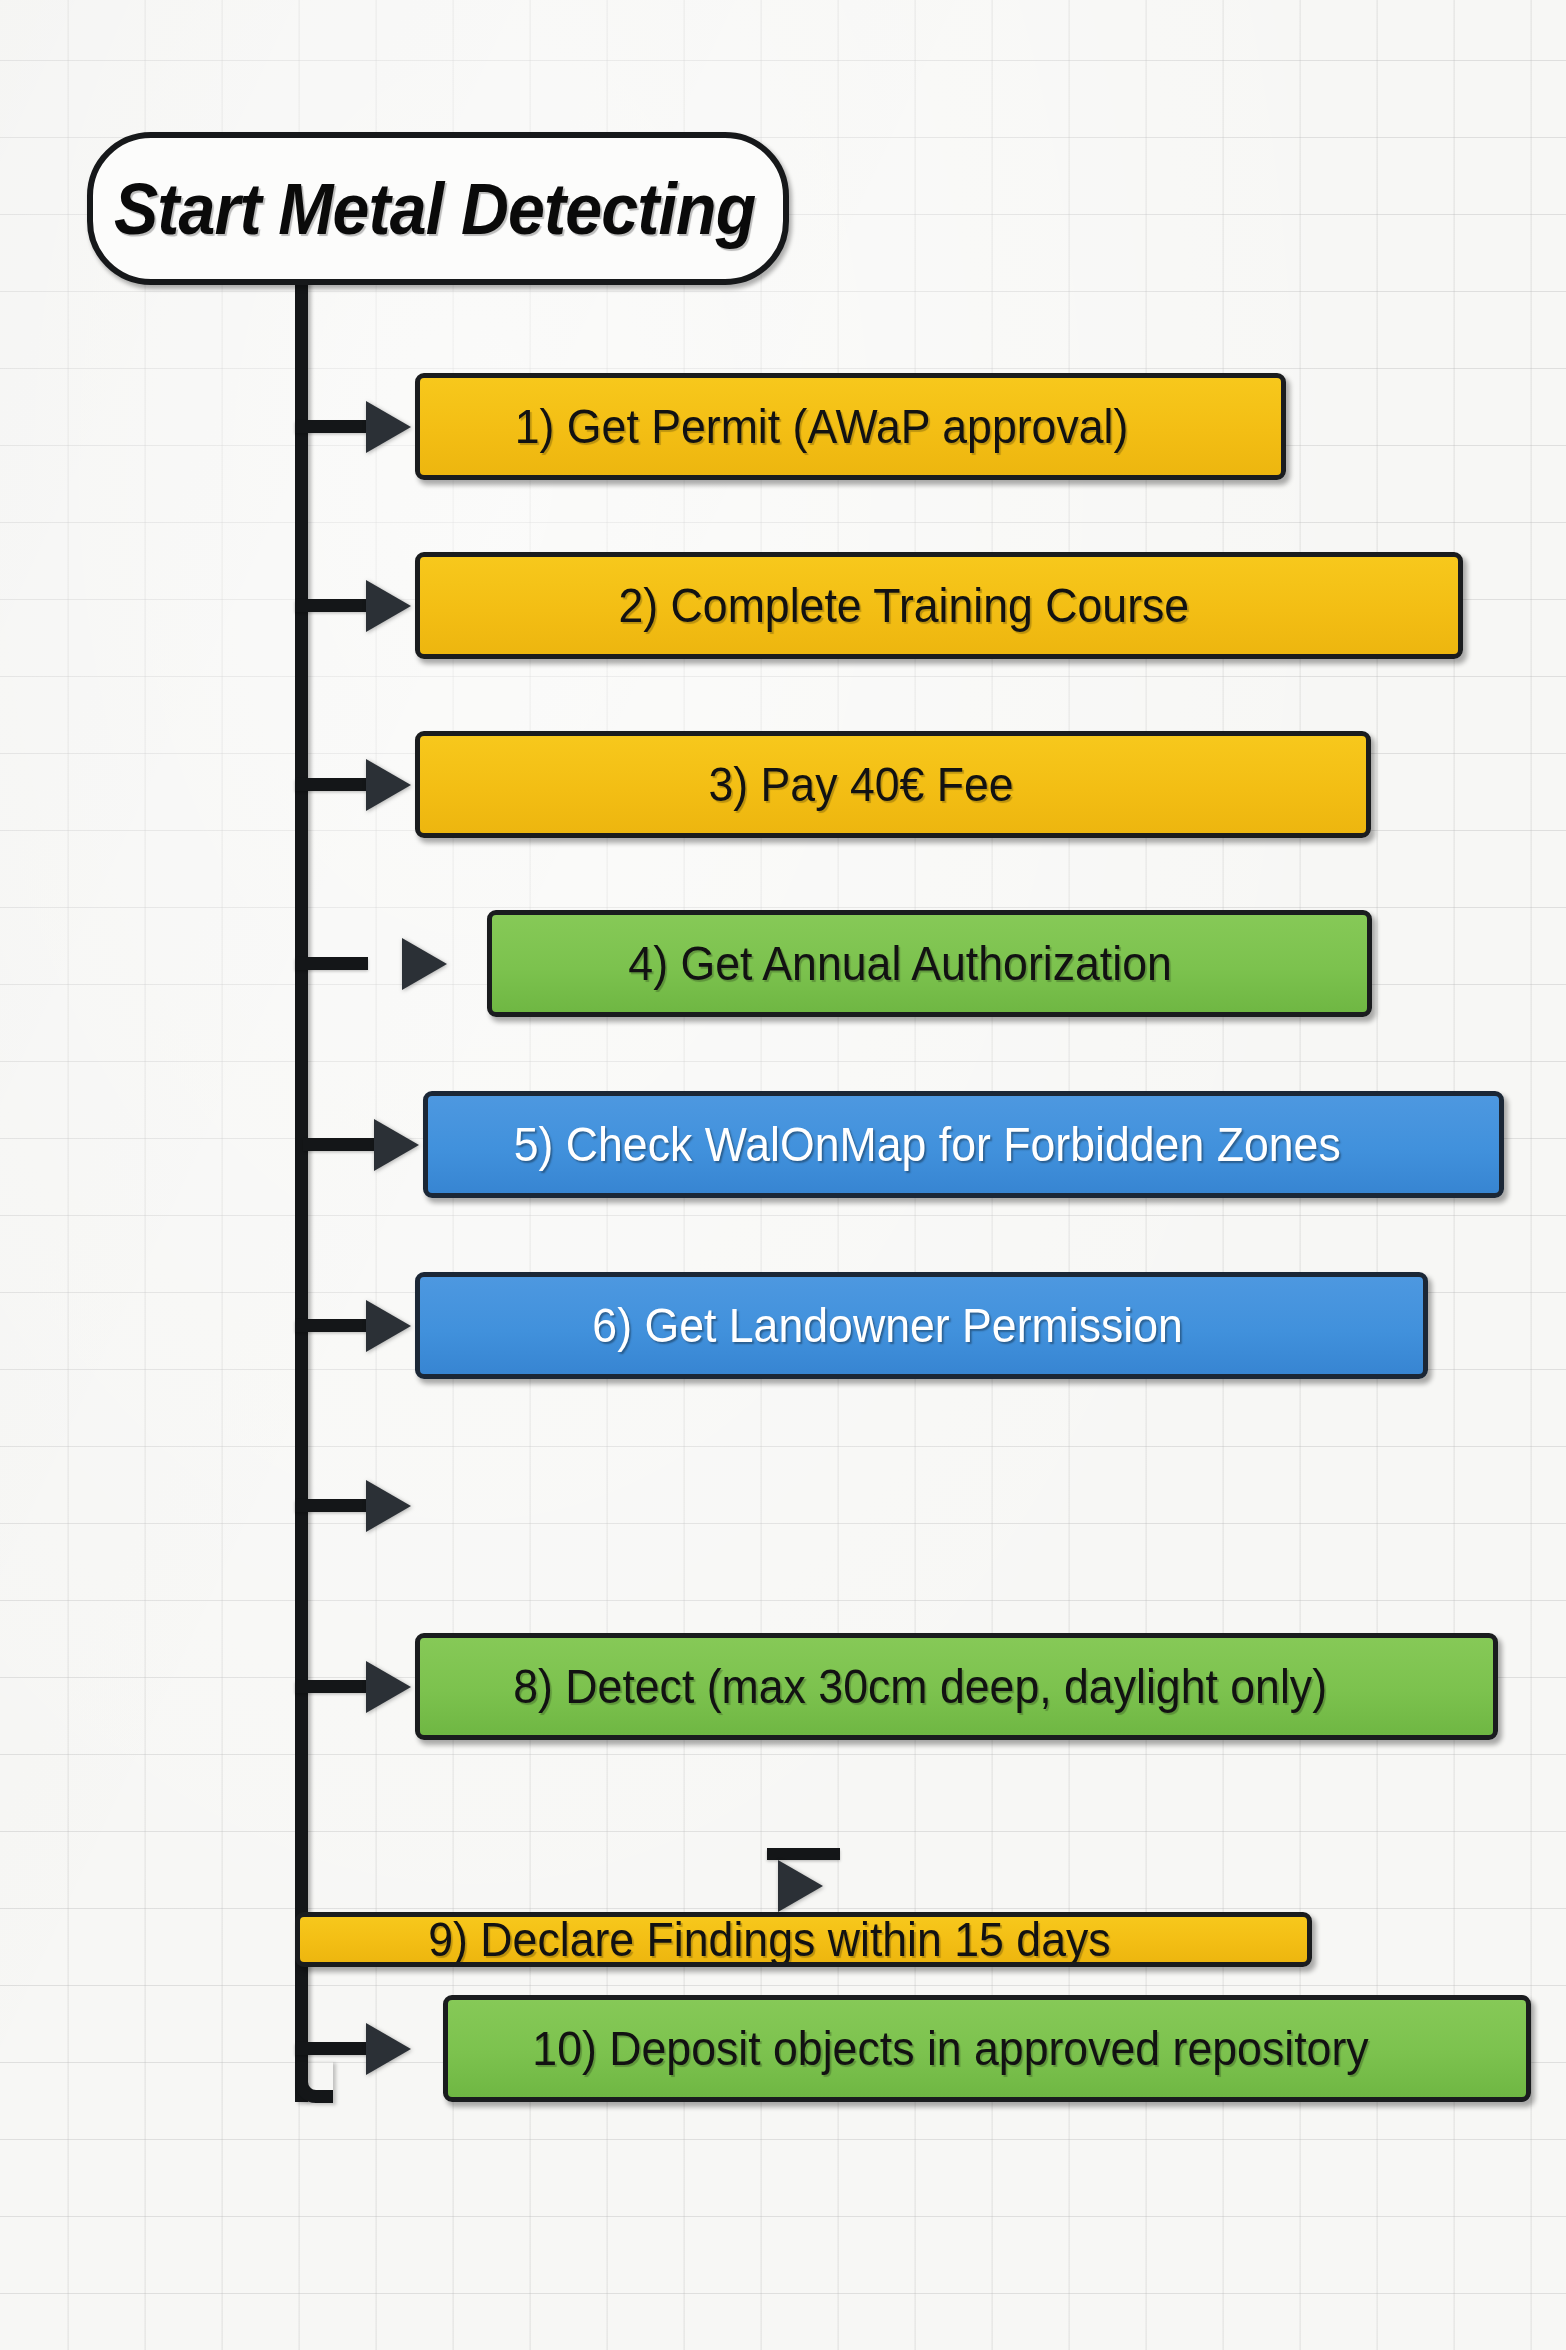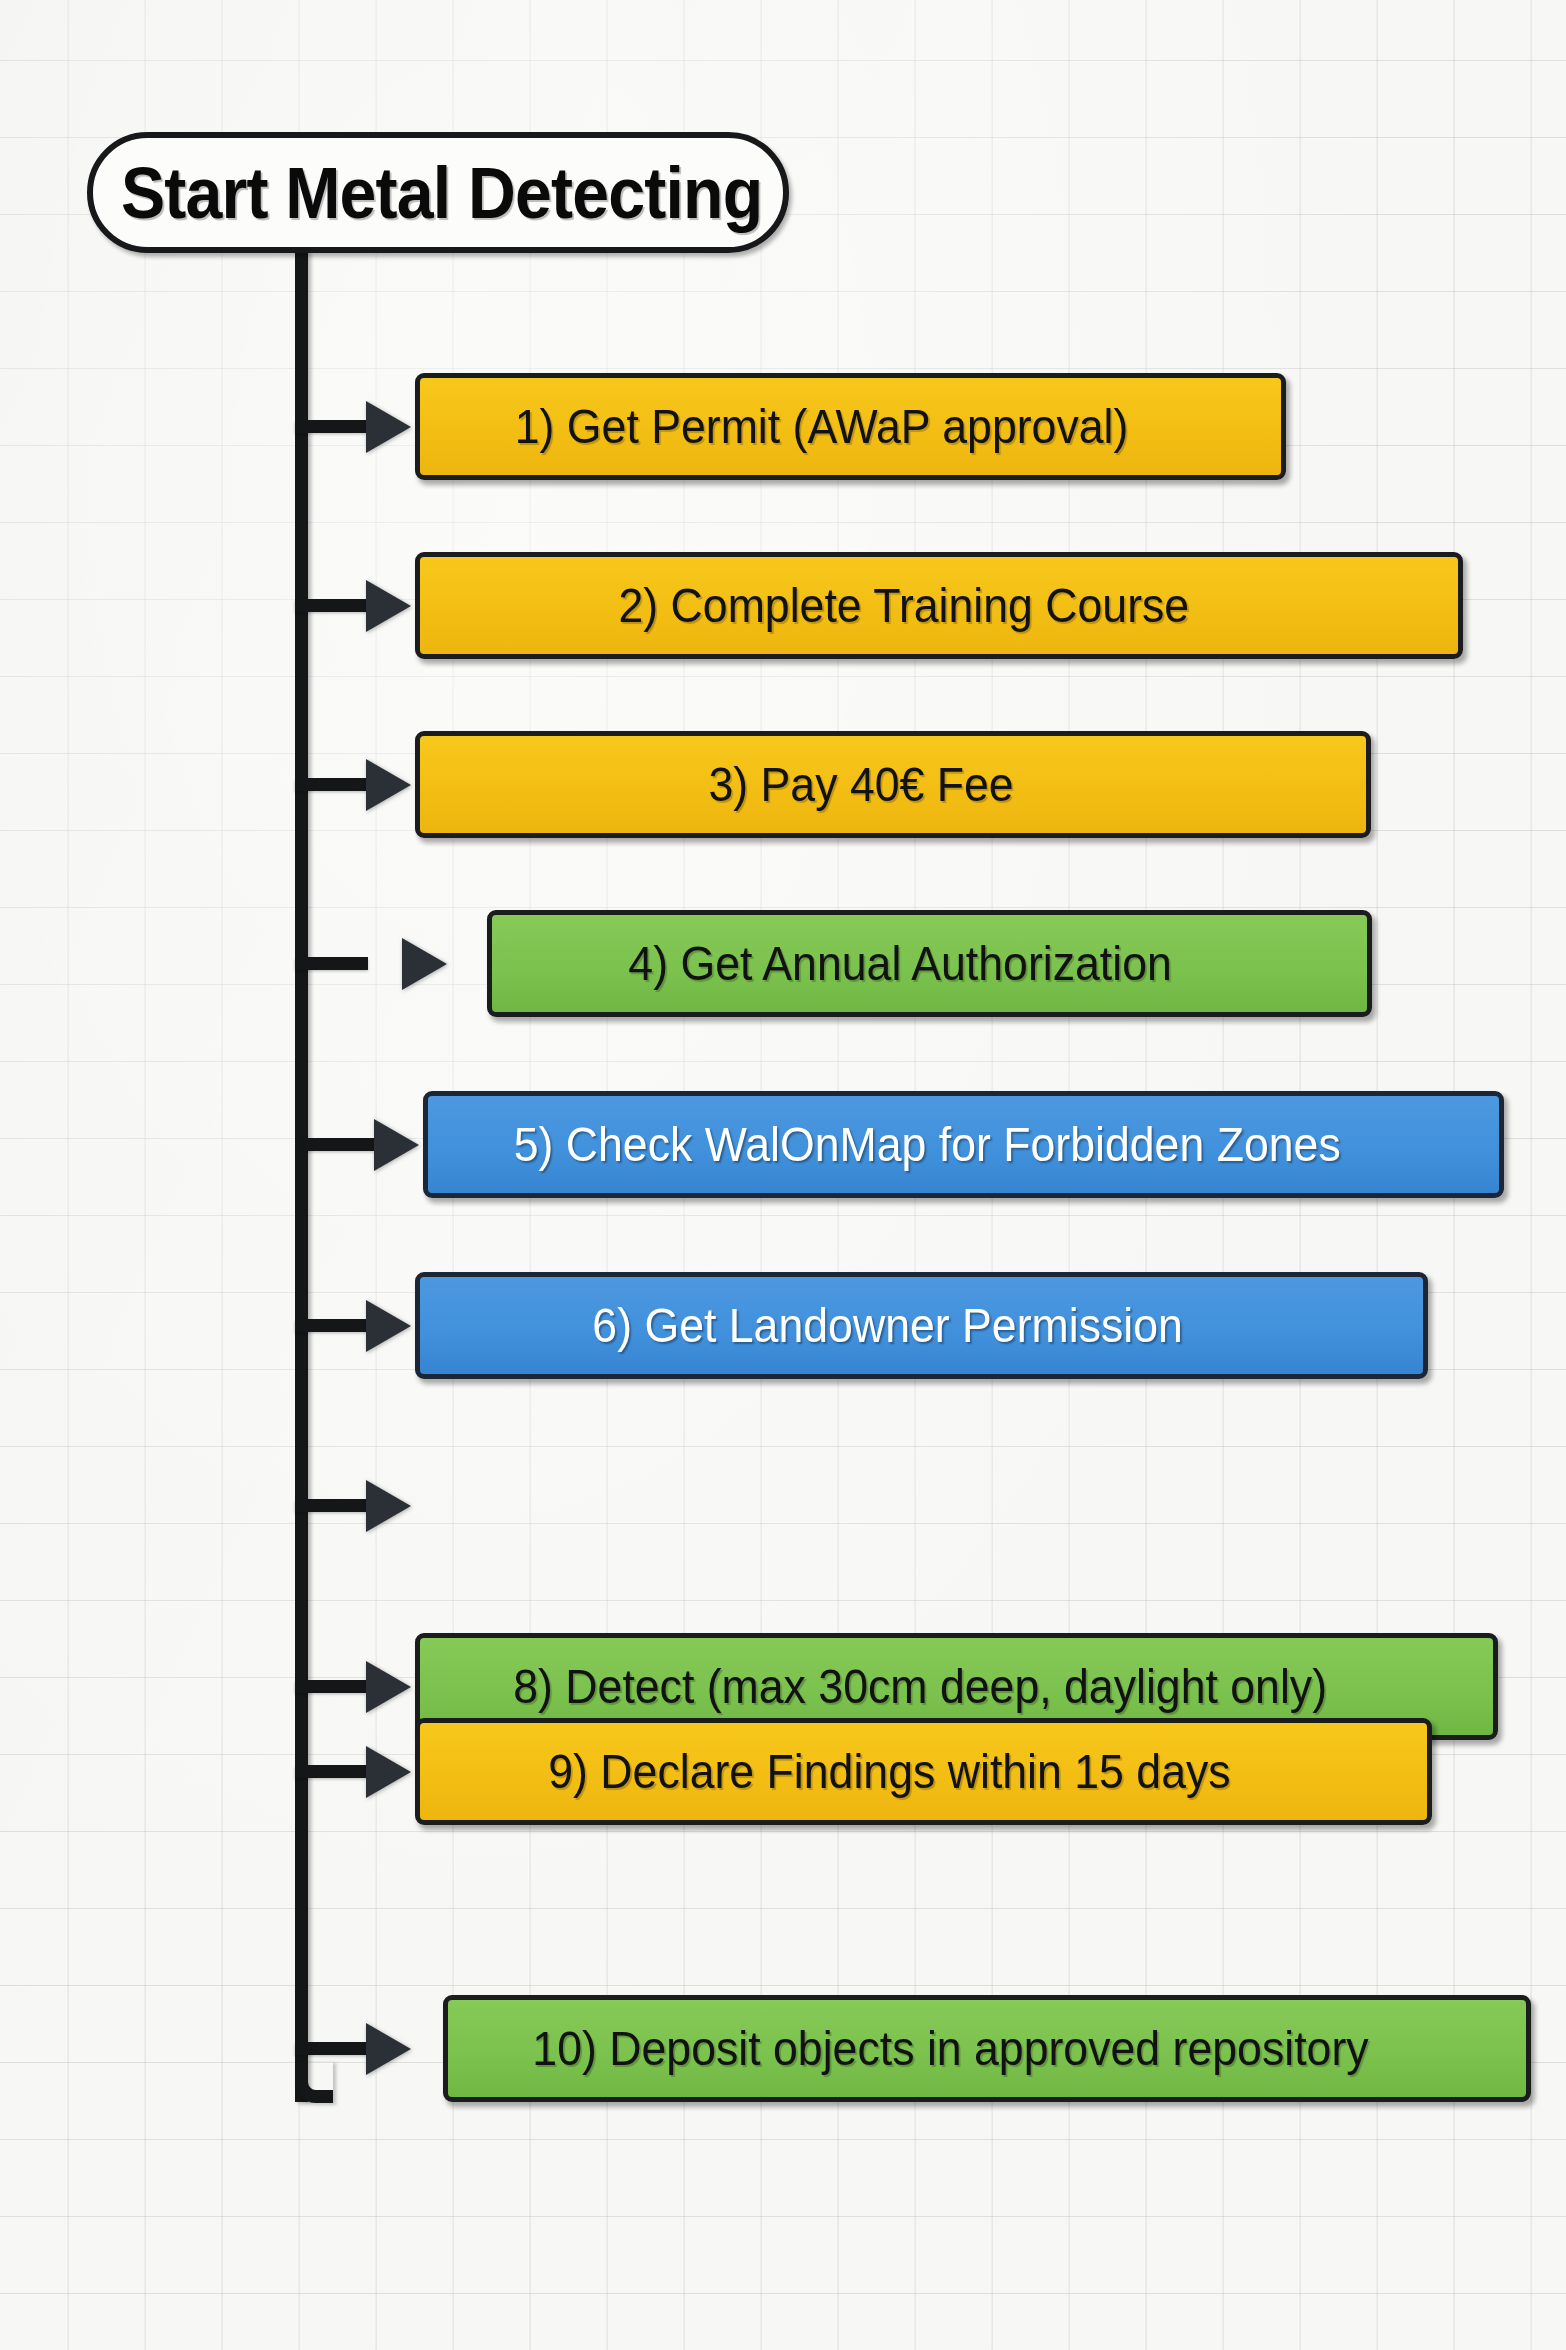--- a/index.html
+++ b/index.html
@@ -31,29 +31,30 @@
       radial-gradient(ellipse at 30% 20%, rgba(255,255,255,0.55), rgba(255,255,255,0) 60%),
       linear-gradient(115deg, rgba(0,0,0,0.02), rgba(0,0,0,0) 40%);
   }
 
   
   #title-node {
     position: absolute;
     left: 87px;
     top: 132px;
     width: 702px;
-    height: 121px;
+    height: 153px;
     background: #fcfcfb;
     border: 6.6px solid #16181a;
     border-radius: 64px;
     box-sizing: border-box;
     display: flex;
     align-items: center;
-    justify-content: flex-start;
+    justify-content: flex-end;
     box-shadow: 2.8px 3.8px 4.7px rgba(0,0,0,0.30);
+    font-style: italic;
   }
   #title-text {
     font-family: "Liberation Sans", sans-serif;
     font-weight: bold;
     font-size: 72px;
     line-height: 1;
     letter-spacing: -0.9px;
     color: #0a0a0a;
     transform: scaleX(0.92);
     white-space: nowrap;
@@ -219,21 +220,21 @@
         <div class="branch-line"></div>
         <div class="arrow-head"></div>
       </div>
       <div class="step-row" style="top: 1627px;">
         <div class="branch-line"></div>
         <div class="arrow-head"></div>
         <div class="step-box c-green" style="width: 1083px;">
           <span class="step-label">8) Detect (max 30cm deep, daylight only)</span>
         </div>
       </div>
-      <div class="step-row" style="top: 1712px;">
+      <div class="step-row" style="top: 1848px; flex-direction: column;">
         <div class="branch-line"></div>
         <div class="arrow-head"></div>
         <div class="step-box c-yellow" style="width: 1017px;">
           <span class="step-label">9)     Declare Findings within 15 days</span>
         </div>
       </div>
       <div class="step-row" style="top: 1989px;">
         <div class="branch-line"></div>
         <div class="arrow-head"></div>
         <div class="step-box c-green" style="width: 1088px; margin-left: 28px;">

